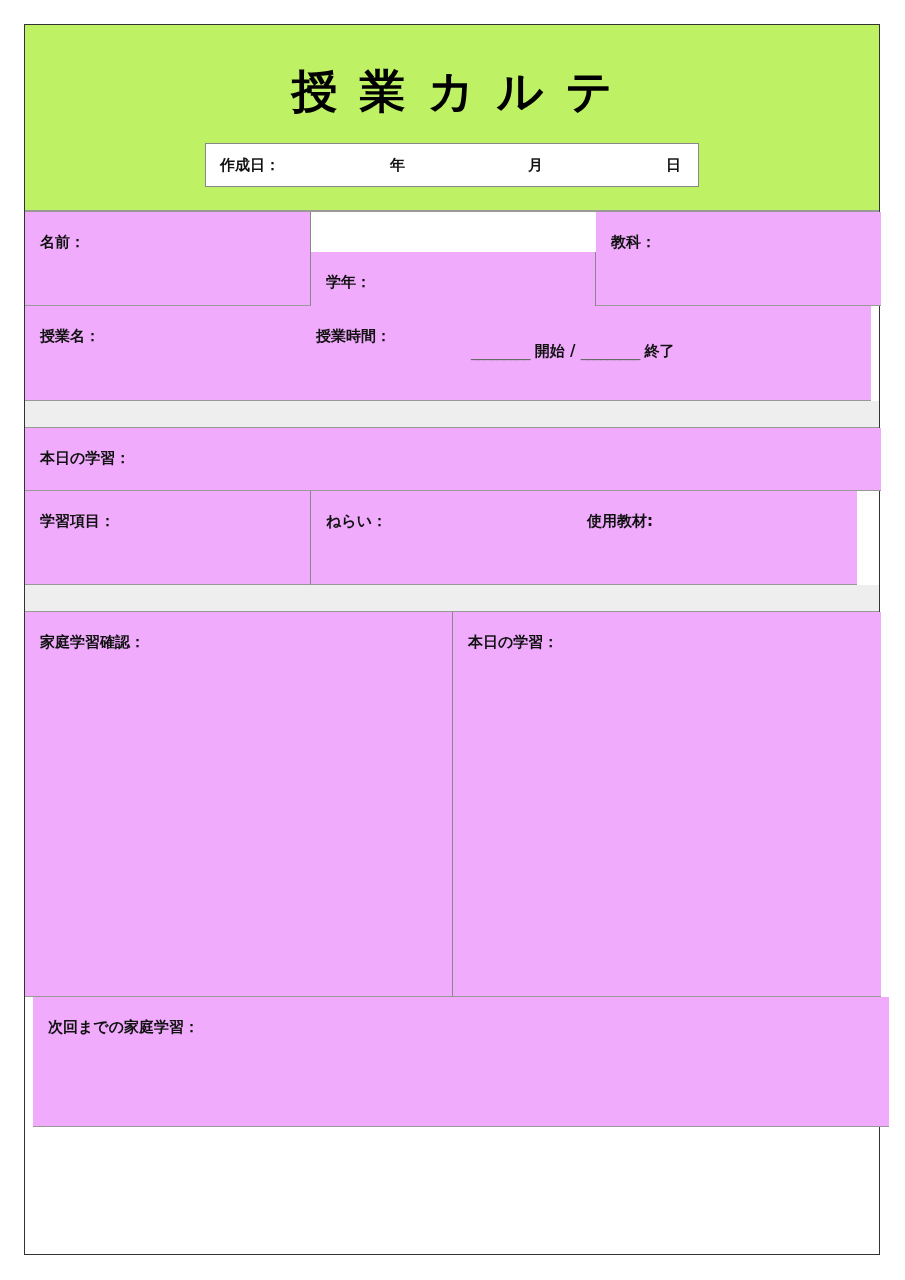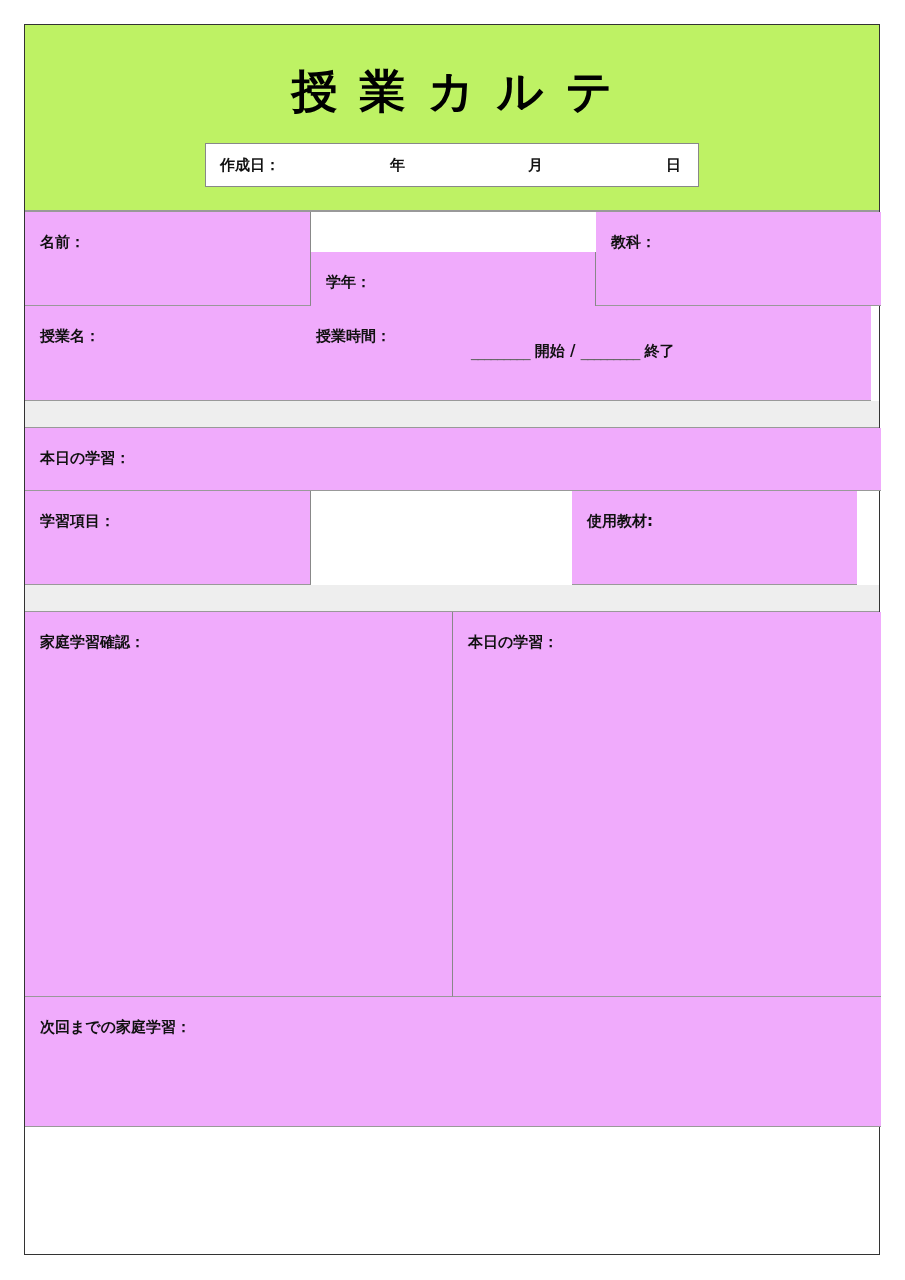--- a/index.html
+++ b/index.html
@@ -56,31 +56,34 @@
 
   <div class="band" style="top:376px;height:27px;"></div>
 
   <div class="cell last" style="left:0;top:403px;width:856px;height:63px;">
     <div class="lbl">本日の学習：</div>
   </div>
 
   <div class="cell" style="left:0;top:466px;width:286px;height:94px;">
     <div class="lbl">学習項目：</div>
   </div>
+  <div class="cell" style="left:286px;top:466px;width:285px;height:94px;">
+    <div class="lbl">ねらい：</div>
+  </div>
   <div class="cell last" style="left:547px;top:466px;width:285px;height:94px;">
     <div class="lbl">使用教材:</div>
   </div>
 
   <div class="band" style="top:560px;height:27px;"></div>
 
   <div class="cell" style="left:0;top:587px;width:428px;height:385px;">
     <div class="lbl">家庭学習確認：</div>
   </div>
   <div class="cell last" style="left:428px;top:587px;width:428px;height:385px;">
     <div class="lbl">本日の学習：</div>
   </div>
 
-  <div class="cell last" style="left:0;top:972px;width:856px;height:130px;font-family:Liberation Serif, serif;">
+  <div class="cell last" style="left:8px;top:972px;width:856px;height:130px;font-family:Liberation Serif, serif;">
     <div class="lbl">次回までの家庭学習：</div>
   </div>
 
 
 </div>
 
 </body></html>

